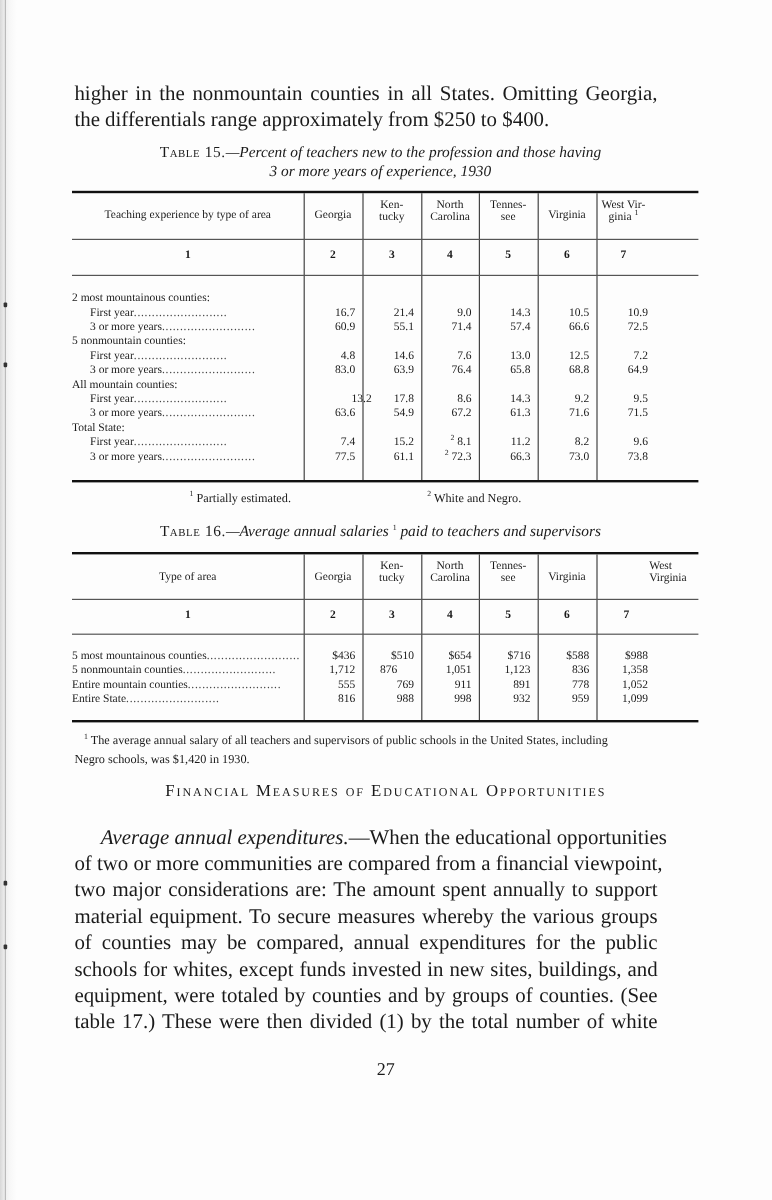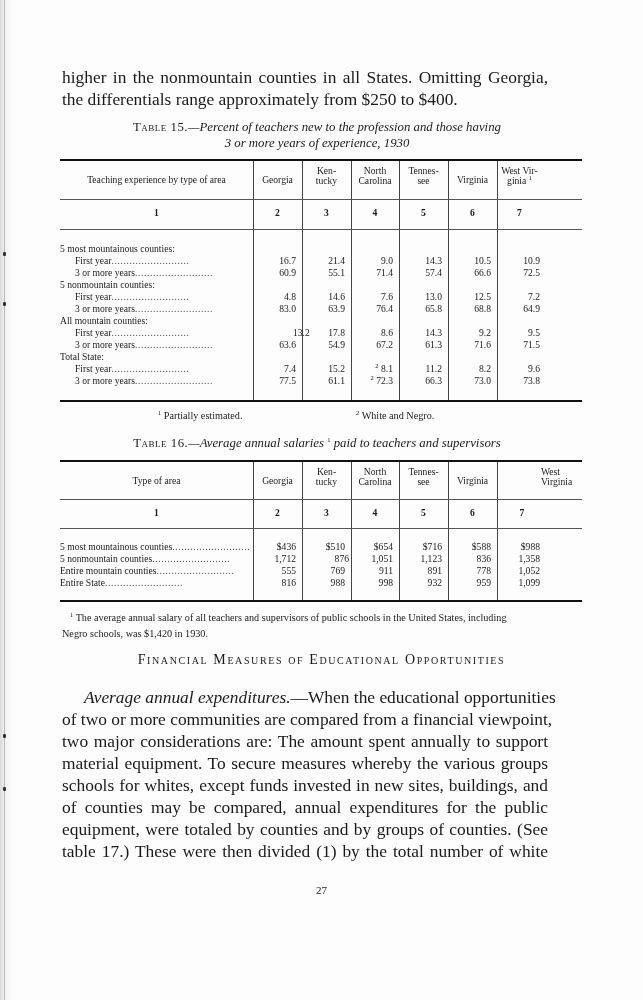--- a/index.html
+++ b/index.html
@@ -26,21 +26,21 @@
   .hdr { font-size: 9.6px; line-height: 10px; text-align: center; }
   .num { font-size: 9.6px; line-height: 11.6px; text-align: right; }
   .colno { font-size: 9.6px; font-weight: bold; text-align: center; }
   .stub { font-size: 9.6px; line-height: 11.6px; white-space: nowrap; overflow: hidden; }
   .stub .dots { color: #444; letter-spacing: 0.6px; }
   .sup { font-size: 6.5px; vertical-align: super; line-height: 0; }
   .fn { position: absolute; font-family: "Liberation Serif", serif; font-size: 10.2px; color: #1a1a1a; }
   .heading { position: absolute; left: 0; width: 643px; top: 652px; text-align: center;
     font-family: "Liberation Serif", serif; font-size: 14px; font-variant: small-caps; letter-spacing: 1.6px; color: #1a1a1a; }
   .pageno { position: absolute; left: 0; width: 643px; top: 884px; text-align: center;
-    font-family: "Liberation Serif", serif; font-size: 11px; color: #1a1a1a; }
+    font-family: "Liberation Serif", serif; font-size: 15px; color: #1a1a1a; }
 </style>
 </head>
 <body>
 
 <div class="page-edge">
   <div class="line"></div>
   <div class="margin-dot" style="top:252px"></div>
   <div class="margin-dot" style="top:302px"></div>
   <div class="margin-dot" style="top:734px"></div>
   <div class="margin-dot" style="top:787px"></div>
@@ -79,21 +79,21 @@
   <div class="cell hdr" style="left:497px; width:45px; top:166px;text-align:center;"><span>West Vir-</span><br><span>ginia</span> <span class="sup">1</span></div>
 
   <div class="cell colno" style="left:60px; width:193px; top:207px;">1</div>
   <div class="cell colno" style="left:253px; width:49px; top:207px;">2</div>
   <div class="cell colno" style="left:302px; width:49px; top:207px;">3</div>
   <div class="cell colno" style="left:351px; width:48px; top:207px;">4</div>
   <div class="cell colno" style="left:399px; width:49px; top:207px;">5</div>
   <div class="cell colno" style="left:448px; width:49px; top:207px;">6</div>
   <div class="cell colno" style="left:497px; width:45px; top:207px;">7</div>
 
-  <div class="cell stub" style="left:60px; width:193px; top:243px;">5 most mountainous counties:</div>
+  <div class="cell stub" style="left:60px; width:193px; top:243px;">2 most mountainous counties:</div>
   <div class="cell stub" style="left:75px; width:176px; top:255px;"><span>First year</span><span class="dots">..........................</span></div>
   <div class="cell stub" style="left:75px; width:176px; top:267px;"><span>3 or more years</span><span class="dots">..........................</span></div>
   <div class="cell stub" style="left:60px; width:193px; top:279px;">5 nonmountain counties:</div>
   <div class="cell stub" style="left:75px; width:176px; top:291px;"><span>First year</span><span class="dots">..........................</span></div>
   <div class="cell stub" style="left:75px; width:176px; top:303px;"><span>3 or more years</span><span class="dots">..........................</span></div>
   <div class="cell stub" style="left:60px; width:193px; top:315px;">All mountain counties:</div>
   <div class="cell stub" style="left:75px; width:176px; top:327px;"><span>First year</span><span class="dots">..........................</span></div>
   <div class="cell stub" style="left:75px; width:176px; top:339px;"><span>3 or more years</span><span class="dots">..........................</span></div>
   <div class="cell stub" style="left:60px; width:193px; top:351px;">Total State:</div>
   <div class="cell stub" style="left:75px; width:176px; top:363px;"><span>First year</span><span class="dots">..........................</span></div>
@@ -197,21 +197,21 @@
   <div class="cell stub" style="left:60px; width:191px; top:577px;"><span>Entire State</span><span class="dots">..........................</span></div>
 
   <div class="cell num" style="left:253px; width:43px; top:541px;">$436</div>
   <div class="cell num" style="left:302px; width:43px; top:541px;">$510</div>
   <div class="cell num" style="left:351px; width:42px; top:541px;">$654</div>
   <div class="cell num" style="left:399px; width:43px; top:541px;">$716</div>
   <div class="cell num" style="left:448px; width:43px; top:541px;">$588</div>
   <div class="cell num" style="left:497px; width:43px; top:541px;">$988</div>
 
   <div class="cell num" style="left:253px; width:43px; top:553px;">1,712</div>
-  <div class="cell num" style="left:306px; width:43px; top:553px;">876</div>
+  <div class="cell num" style="left:288px; width:43px; top:553px;">876</div>
   <div class="cell num" style="left:351px; width:42px; top:553px;">1,051</div>
   <div class="cell num" style="left:399px; width:43px; top:553px;">1,123</div>
   <div class="cell num" style="left:448px; width:43px; top:553px;">836</div>
   <div class="cell num" style="left:497px; width:43px; top:553px;">1,358</div>
 
   <div class="cell num" style="left:253px; width:43px; top:565px;">555</div>
   <div class="cell num" style="left:302px; width:43px; top:565px;">769</div>
   <div class="cell num" style="left:351px; width:42px; top:565px;">911</div>
   <div class="cell num" style="left:399px; width:43px; top:565px;">891</div>
   <div class="cell num" style="left:448px; width:43px; top:565px;">778</div>
@@ -230,19 +230,19 @@
   <div>Negro schools, was $1,420 in 1930.</div>
 </div>
 
 <div class="heading">Financial Measures of Educational Opportunities</div>
 
 <div class="para" style="top:686px;">
   <span class="line-j" style="padding-left:22px;"><i>Average annual expenditures.</i><span>—When the educational opportunities</span></span>
   <span class="line-j">of two or more communities are compared from a financial viewpoint,</span>
   <span class="line-j">two major considerations are:  The amount spent annually to support</span>
   <span class="line-j">material equipment.   To secure measures whereby the various groups</span>
+  <span class="line-j">of counties may be compared, annual expenditures for the public</span>
   <span class="line-j">schools for whites, except funds invested in new sites, buildings, and</span>
-  <span class="line-j">of counties may be compared, annual expenditures for the public</span>
   <span class="line-j">equipment, were totaled by counties and by groups of counties.   (See</span>
   <span class="line-j">table 17.)   These were then divided (1) by the total number of white</span>
 </div>
 
 <div class="pageno">27</div>
 
 </body></html>

